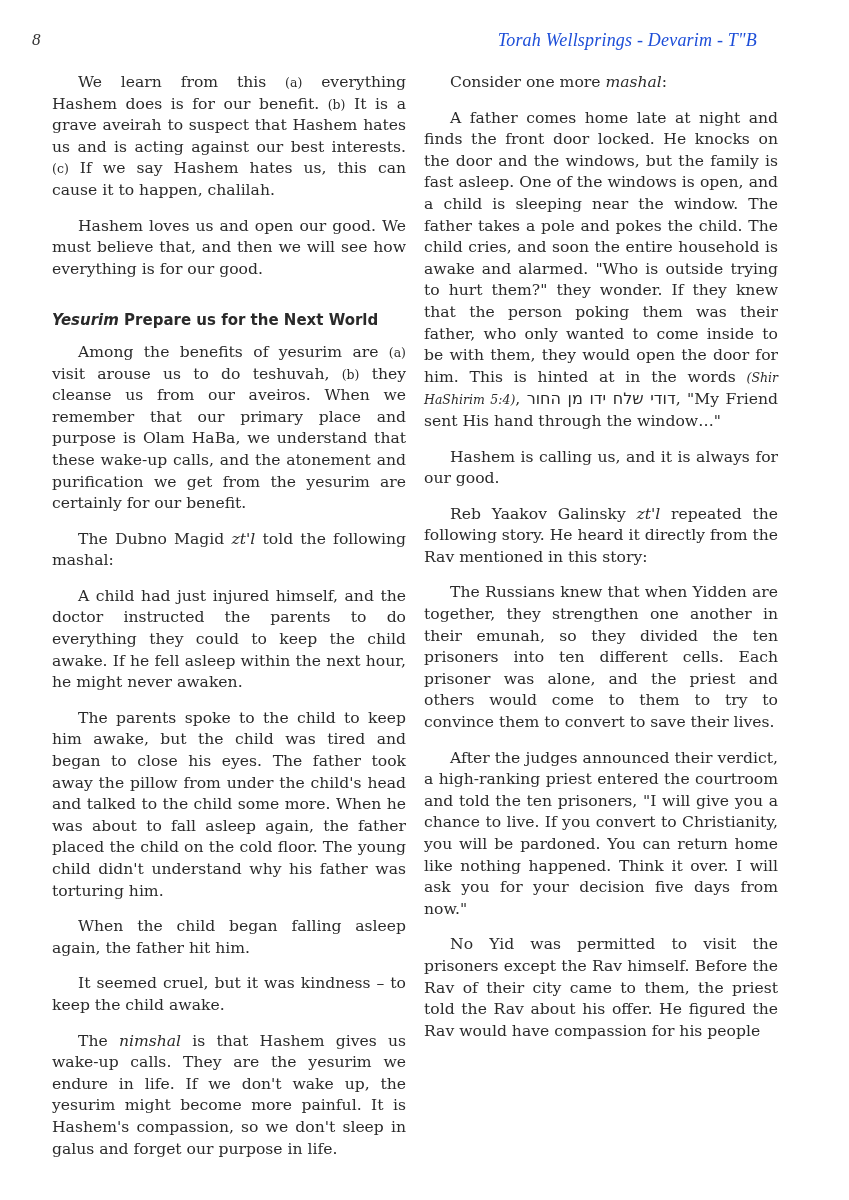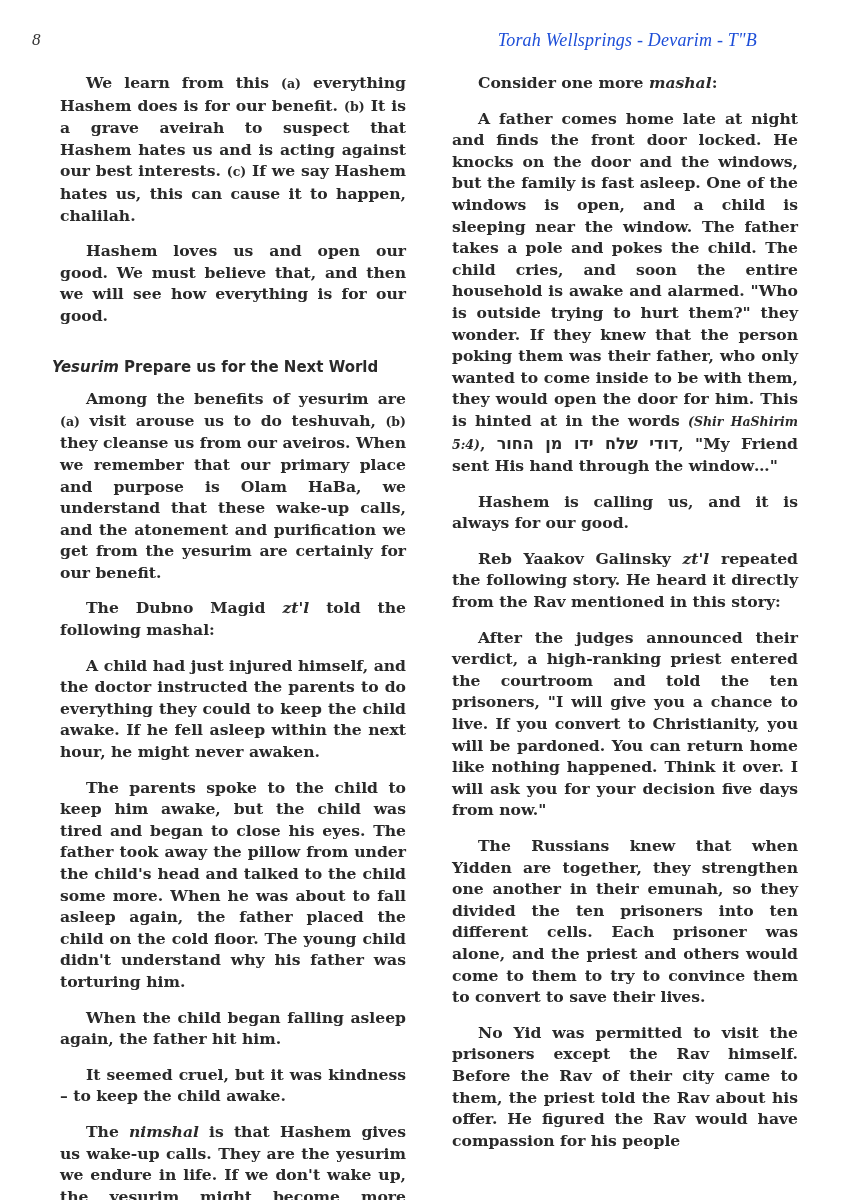--- a/index.html
+++ b/index.html
@@ -5,22 +5,22 @@
   html, body { margin: 0; padding: 0; background: #ffffff; }
   body { width: 849px; height: 1200px; position: relative; overflow: hidden;
          font-family: "DejaVu Serif", "Liberation Serif", serif; color: #2a2a2a; }
   .header { position: absolute; top: 30px; left: 0; width: 849px; height: 24px; }
   .page-num { position: absolute; left: 32px; top: 0; font-style: italic; font-size: 17px;
               font-family: "Liberation Serif", serif; color: #333; }
   .running-title { position: absolute; left: 0; width: 757px; text-align: right; top: 0;
                    font-style: italic; font-size: 18px; font-family: "Liberation Serif", serif; color: #1d4ed8; letter-spacing: 0.2px; }
   .col { position: absolute; top: 72px; width: 354px; font-size: 15.6px; line-height: 21.6px; }
   .col.left { left: 52px; }
-  .col.right { left: 444px; }
-  .col p { margin: 0 0 14px 8px; text-align: justify; text-indent: 26px; hyphens: none; font-weight: bold; }
+  .col.right { left: 424px; }
+  .col p { margin: 0 0 14px 0; text-align: justify; text-indent: 26px; hyphens: none; }
   .col h3 { margin: 30px 0 10px 0; font-size: 15.6px; font-weight: bold; text-align: left;
             font-family: "DejaVu Sans", "Liberation Sans", sans-serif; font-size: 15px; }
   .col h3 em { font-style: italic; }
   .small { font-size: 12.5px; }
   em.it { font-style: italic; }
   .heb { direction: rtl; unicode-bidi: isolate; font-family: "DejaVu Sans", sans-serif; font-size: 16px; }
 </style>
 </head>
 <body>
 
@@ -54,16 +54,16 @@
   <p>
     <span>Consider one more </span><em class="it">mashal</em><span>:</span>
   </p>
   <p>
     <span>A father comes home late at night and finds the front door locked. He knocks on the door and the windows, but the family is fast asleep. One of the windows is open, and a child is sleeping near the window. The father takes a pole and pokes the child. The child cries, and soon the entire household is awake and alarmed. "Who is outside trying to hurt them?" they wonder. If they knew that the person poking them was their father, who only wanted to come inside to be with them, they would open the door for him. This is hinted at in the words </span><em class="it small">(Shir HaShirim 5:4)</em><span>, </span><span class="heb">דודי שלח ידו מן החור</span><span>, "My Friend sent His hand through the window…"</span>
   </p>
   <p>Hashem is calling us, and it is always for our good.</p>
   <p>
     <span>Reb Yaakov Galinsky </span><em class="it">zt'l</em><span> repeated the following story. He heard it directly from the Rav mentioned in this story:</span>
   </p>
+  <p>The Russians knew that when Yidden are together, they strengthen one another in their emunah, so they divided the ten prisoners into ten different cells. Each prisoner was alone, and the priest and others would come to them to try to convince them to convert to save their lives.</p>
   <p>After the judges announced their verdict, a high-ranking priest entered the courtroom and told the ten prisoners, "I will give you a chance to live. If you convert to Christianity, you will be pardoned. You can return home like nothing happened. Think it over. I will ask you for your decision five days from now."</p>
-  <p>The Russians knew that when Yidden are together, they strengthen one another in their emunah, so they divided the ten prisoners into ten different cells. Each prisoner was alone, and the priest and others would come to them to try to convince them to convert to save their lives.</p>
   <p>No Yid was permitted to visit the prisoners except the Rav himself. Before the Rav of their city came to them, the priest told the Rav about his offer. He figured the Rav would have compassion for his people</p>
 </div>
 
 </body></html>

